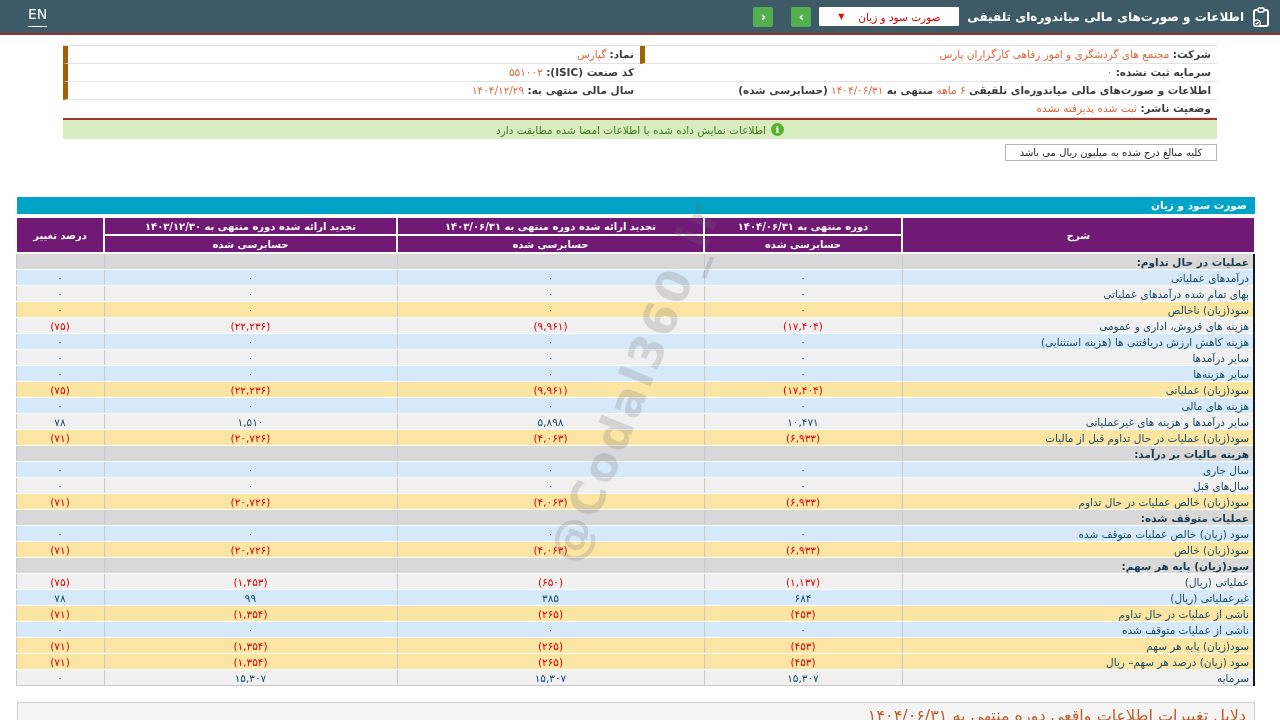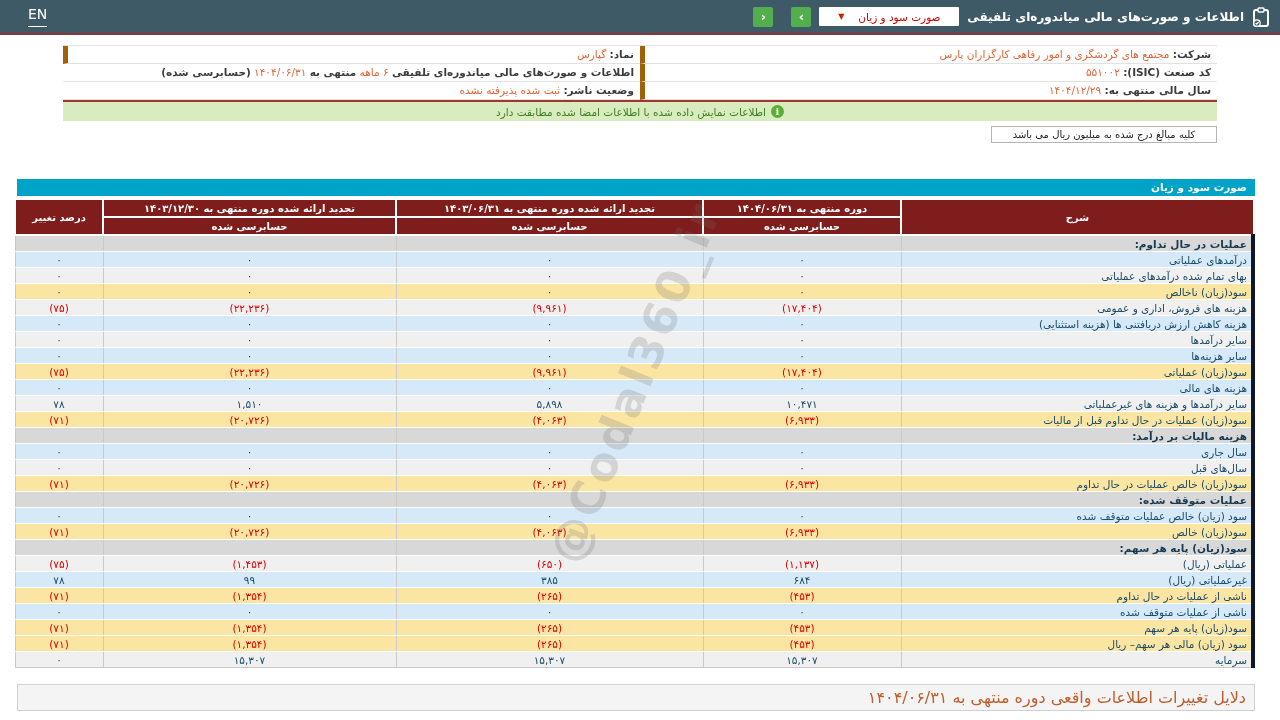--- a/index.html
+++ b/index.html
@@ -31,34 +31,34 @@
   .ival{color:#e0653a;}
   .ilabel{color:#3c3c3c;font-weight:bold;}
   .redline2{height:2px;background:#a03532;margin:0 63px;}
   
   .notice{margin:0 63px;height:19px;background:#d8ecbf;display:flex;align-items:center;justify-content:center;
     gap:5px;font-size:10.5px;color:#3f7d20;}
   .info-dot{width:13px;height:13px;border-radius:50%;background:#58b030;color:#fff;font-size:10px;font-weight:bold;
     display:flex;align-items:center;justify-content:center;font-family:"DejaVu Serif",serif;}
   
   .unitbox{width:200px;margin:5px 63px 0 auto;border:1px solid #b5b5b5;background:#fff;
-    text-align:center;font-size:10px;color:#222;padding:2px 12px;}
+    text-align:center;font-size:10px;color:#222;padding:2px 5px;}
   
   .table-wrap{margin:36px 25px 0 17px;position:relative;}
   .pl-titlebar{background:#00a3c8;color:#fff;font-size:10.5px;font-weight:bold;text-align:right;
     padding:2px 8px;height:13px;line-height:13px;margin-bottom:2px;}
   table.pl{border-collapse:collapse;width:1238px;table-layout:fixed;direction:rtl;}
   table.pl col.c-desc{width:352px;} table.pl col.c-1404{width:198px;}
   table.pl col.c-140306{width:307px;} table.pl col.c-140312{width:293px;} table.pl col.c-pct{width:88px;}
-  table.pl thead th{background:#7f1d1d;color:#fff;font-size:10px;font-weight:bold;
+  table.pl thead th{background:#701a75;color:#fff;font-size:10px;font-weight:bold;
     border:2px solid #fff;height:16px;padding:0 4px;text-align:center;}
   table.pl thead th:first-child{border-right:none;}
   table.pl tbody td{font-size:10.5px;height:15px;padding:0 4px;border-left:1px solid #c9c9c9;
     border-bottom:1px solid #fff;white-space:nowrap;overflow:hidden;}
-  table.pl tbody td:first-child{border-right:4px solid #0f172a;padding-left:20px;}
+  table.pl tbody td:first-child{border-right:2px solid #0f172a;padding-left:20px;}
   table.pl tbody tr:last-child td{border-bottom:1px solid #c9c9c9;}
   td.lbl{text-align:right;color:#1b4b66;}
   td.num{text-align:center;color:#1b4b66;}
   td.num.neg{color:#dc0000;margin-left:44px;}
   tr.section{background:#d8d8d8;} tr.section td.lbl{font-weight:bold;color:#163a52;}
   tr.blue{background:#d6e9f8;}
   tr.plain{background:#f0f0f0;}
   tr.yellow{background:#fbe5a3;}
   
   .footnote{margin:16px 25px 0 17px;}
@@ -99,20 +99,24 @@
 
 <div class="info">
   <div class="info-grid">
     <div class="info-cell half-r">
       <span class="ilabel">شرکت:</span>
       <span class="ival">مجتمع های گردشگری و امور رفاهی کارگزاران پارس</span>
     </div>
     <div class="info-cell half-r">
       <span class="ilabel">نماد:</span>
       <span class="ival">گپارس</span>
+    </div>
+    <div class="info-cell half-l">
+      <span class="ilabel">سرمایه ثبت نشده:</span>
+      <span class="ival">۰</span>
     </div>
     <div class="info-cell half-r">
       <span class="ilabel">کد صنعت (ISIC):</span>
       <span class="ival">۵۵۱۰۰۲</span>
     </div>
     <div class="info-cell half-l">
       <span class="ilabel">اطلاعات و صورت‌های مالی میاندوره‌ای تلفیقی</span>
       <span class="ival">۶ ماهه</span>
       <span class="ilabel">منتهی به</span>
       <span class="ival">۱۴۰۴/۰۶/۳۱</span>
@@ -331,21 +335,21 @@
           <td class="num">۰</td>
         </tr>
         <tr class="yellow">
           <td class="lbl">سود(زیان) پایه هر سهم</td>
           <td class="num neg">(۴۵۳)</td>
           <td class="num neg">(۲۶۵)</td>
           <td class="num neg">(۱,۳۵۴)</td>
           <td class="num neg">(۷۱)</td>
         </tr>
         <tr class="yellow">
-          <td class="lbl">سود (زیان) مالی هر سهم– ریال</td>
+          <td class="lbl">سود (زیان) درصد هر سهم– ریال</td>
           <td class="num neg">(۴۵۳)</td>
           <td class="num neg">(۲۶۵)</td>
           <td class="num neg">(۱,۳۵۴)</td>
           <td class="num neg">(۷۱)</td>
         </tr>
         <tr class="plain">
           <td class="lbl">سرمایه</td>
           <td class="num">۱۵,۳۰۷</td>
           <td class="num">۱۵,۳۰۷</td>
           <td class="num">۱۵,۳۰۷</td>

